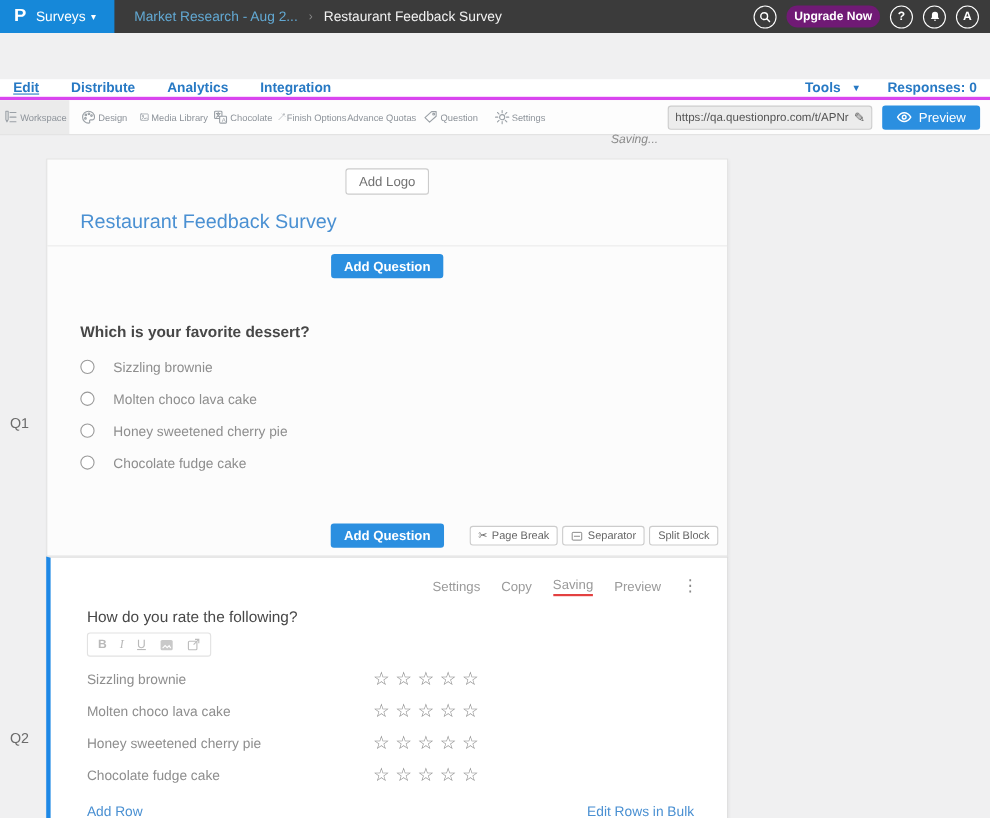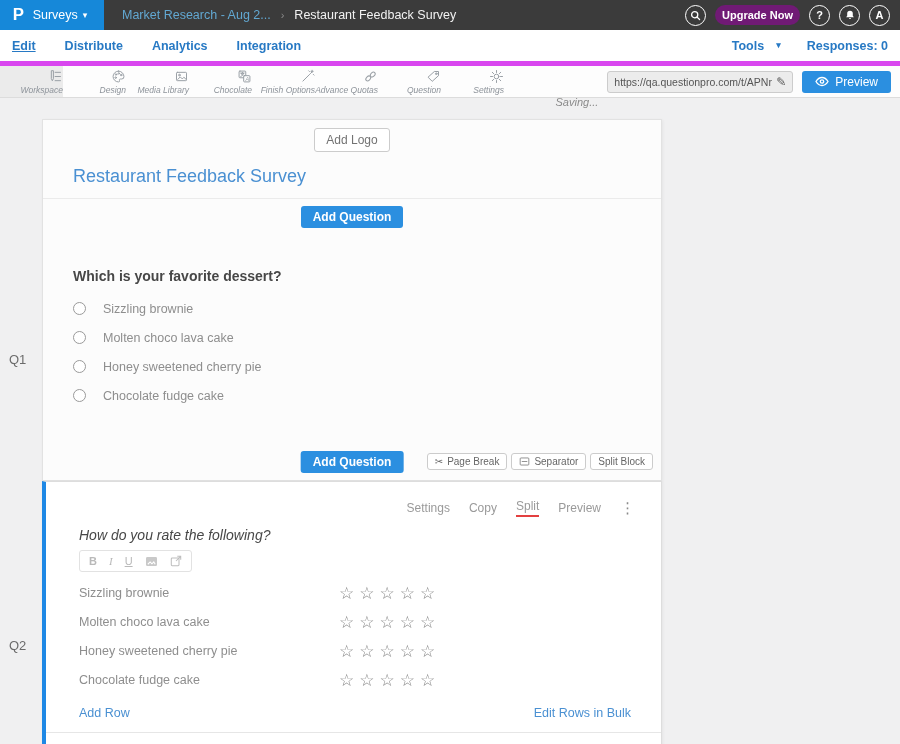--- a/index.html
+++ b/index.html
@@ -14,30 +14,30 @@
   .caret { font-size:9px; line-height:1; }
   .breadcrumb { display:flex; align-items:center; gap:10px; padding-left:18px; font-size:12.5px; }
   .bc-parent { color:#62a8d2; cursor:pointer; }
   .bc-sep { color:#8a8a8a; font-size:11px; }
   .bc-current { color:#f2f2f2; }
   .nav-right { margin-left:auto; display:flex; align-items:center; gap:9px; padding-right:10px; }
   .circ-btn { width:21px; height:21px; border:1.5px solid #fff; border-radius:50%; display:flex; align-items:center; justify-content:center; color:#fff; font-size:11px; font-weight:bold; cursor:pointer; flex:none; }
   .upgrade-btn { background:#701a75; color:#fff; font-size:11px; font-weight:bold; border:none; border-radius:11px; padding:4px 7px; cursor:pointer; }
 
   
-  .tabrow { height:36px; background:#fff; border-bottom:5px solid #d946ef; display:flex; align-items:center; padding:0 12px; font-size:12.5px; }
+  .tabrow { height:19px; background:#fff; border-bottom:3px solid #d946ef; display:flex; align-items:center; padding:0 12px; font-size:12.5px;margin-top:42px; }
   .tabs { display:flex; gap:29px; }
   .tab { color:#2779c4; font-weight:bold; cursor:pointer; }
   .tab.active { text-decoration:underline; }
   .tabrow-right { margin-left:auto; display:flex; gap:26px; align-items:center; color:#2779c4; font-weight:bold; }
   .tools-dd { display:flex; align-items:center; gap:12px; cursor:pointer; }
 
   
   .toolbar { height:32px; background:#fdfdfd; border-bottom:1px solid #dcdcdc; display:flex; align-items:stretch; }
-  .tool-item { width:63px; display:flex; flex-direction:column; align-items:flex-end; justify-content:center; gap:1px; cursor:pointer; color:#8d939a;font-style:italic; }
+  .tool-item { width:63px; display:flex; flex-direction:row; align-items:center; justify-content:center; gap:1px; cursor:pointer; color:#8d939a; }
   .tool-item.active { background:#ebebeb; }
   .tool-item svg { stroke:#9aa0a6; fill:none; stroke-width:1.2; stroke-linecap:round; stroke-linejoin:round; }
   .tool-label { font-size:8.5px; color:#8d939a; white-space:nowrap; }
   .toolbar-right { margin-left:auto; display:flex; align-items:center; gap:9px; padding-right:9px; }
   .saving { font-style:italic; font-size:11px; color:#8a8a8a;margin-top:40px; }
   .url-box { width:186px; height:22px; background:#ececec; border:1px solid #ccc; border-radius:3px; display:flex; align-items:center; padding:0 6px; gap:4px; }
   .url-input { flex:1; border:none; background:transparent; font-family:"Liberation Sans",sans-serif; font-size:10.5px; color:#555; outline:none; min-width:0; }
   .pencil { font-size:12px; color:#555; cursor:pointer; flex:none; }
   .preview-btn { background:#2b8fe0; border:none; border-radius:3px; color:#fff; font-size:12px; padding:4px 13px; display:flex; align-items:center; gap:6px; cursor:pointer; }
   .preview-btn svg { stroke:#fff; fill:none; stroke-width:1.3; }
@@ -67,21 +67,21 @@
   .block-actions { position:absolute; right:8px; top:-4px; display:flex; gap:4px; }
   .mini-btn { background:#fff; border:1px solid #ccc; border-radius:3px; color:#666; font-size:10px; padding:2px 7px; display:flex; align-items:center; gap:4px; cursor:pointer; font-family:inherit; }
   .mini-btn svg { stroke:#777; fill:none; stroke-width:1; }
 
   
   .card2 { width:620px; background:#fff; border:1px solid #ddd; border-left:4px solid #1e88e5; border-bottom:3px solid #1e88e5; box-shadow:1px 1px 3px rgba(0,0,0,0.05); }
   .q2-menu { display:flex; justify-content:flex-end; align-items:center; gap:19px; padding:17px 26px 0; font-size:12px; color:#9a9a9a; }
   .q2-menu-item { cursor:pointer; }
   .q2-menu-item.logic-active { border-bottom:2px solid #e34040; padding-bottom:2px; }
   .kebab { font-size:15px; color:#8a8a8a; cursor:pointer; line-height:0.9; letter-spacing:0; }
-  .q2-question { margin:10px 30px 0 33px; font-size:14px; color:#474747;font-style:italic; }
+  .q2-question { margin:10px 30px 0 33px; font-size:14px; color:#474747; }
   .fmt-toolbar { margin:7px 30px 0 33px; display:inline-flex; align-items:center; gap:12px; border:1px solid #e2e2e2; border-radius:3px; background:#fff; padding:4px 9px; color:#b9b9b9; font-size:11px; }
   .fmt-b { font-weight:bold; cursor:pointer; }
   .fmt-i { font-style:italic; font-family:"Liberation Serif",serif; cursor:pointer; }
   .fmt-u { text-decoration:underline; cursor:pointer; }
   .fmt-icon { cursor:pointer; display:flex; }
   .fmt-icon svg { stroke:#bdbdbd; fill:none; stroke-width:1.2; }
 
   .rating-rows { margin:6px 30px 0 33px; }
   .rating-row { display:flex; align-items:center; height:29px; }
   .row-label { width:260px; font-size:12.5px; color:#8e8e8e; }
@@ -293,21 +293,21 @@
         </button>
       </div>
     </div>
   </div>
 
   <div class="card2">
 
     <div class="q2-menu">
       <span class="q2-menu-item">Settings</span>
       <span class="q2-menu-item">Copy</span>
-      <span class="q2-menu-item logic-active">Split</span>
+      <span class="q2-menu-item logic-active">Saving</span>
       <span class="q2-menu-item">Preview</span>
       <span class="kebab">⋮</span>
     </div>
 
     <div class="q2-question">How do you rate the following?</div>
 
     <div class="fmt-toolbar">
       <span class="fmt-b">B</span>
       <span class="fmt-i">I</span>
       <span class="fmt-u">U</span>

